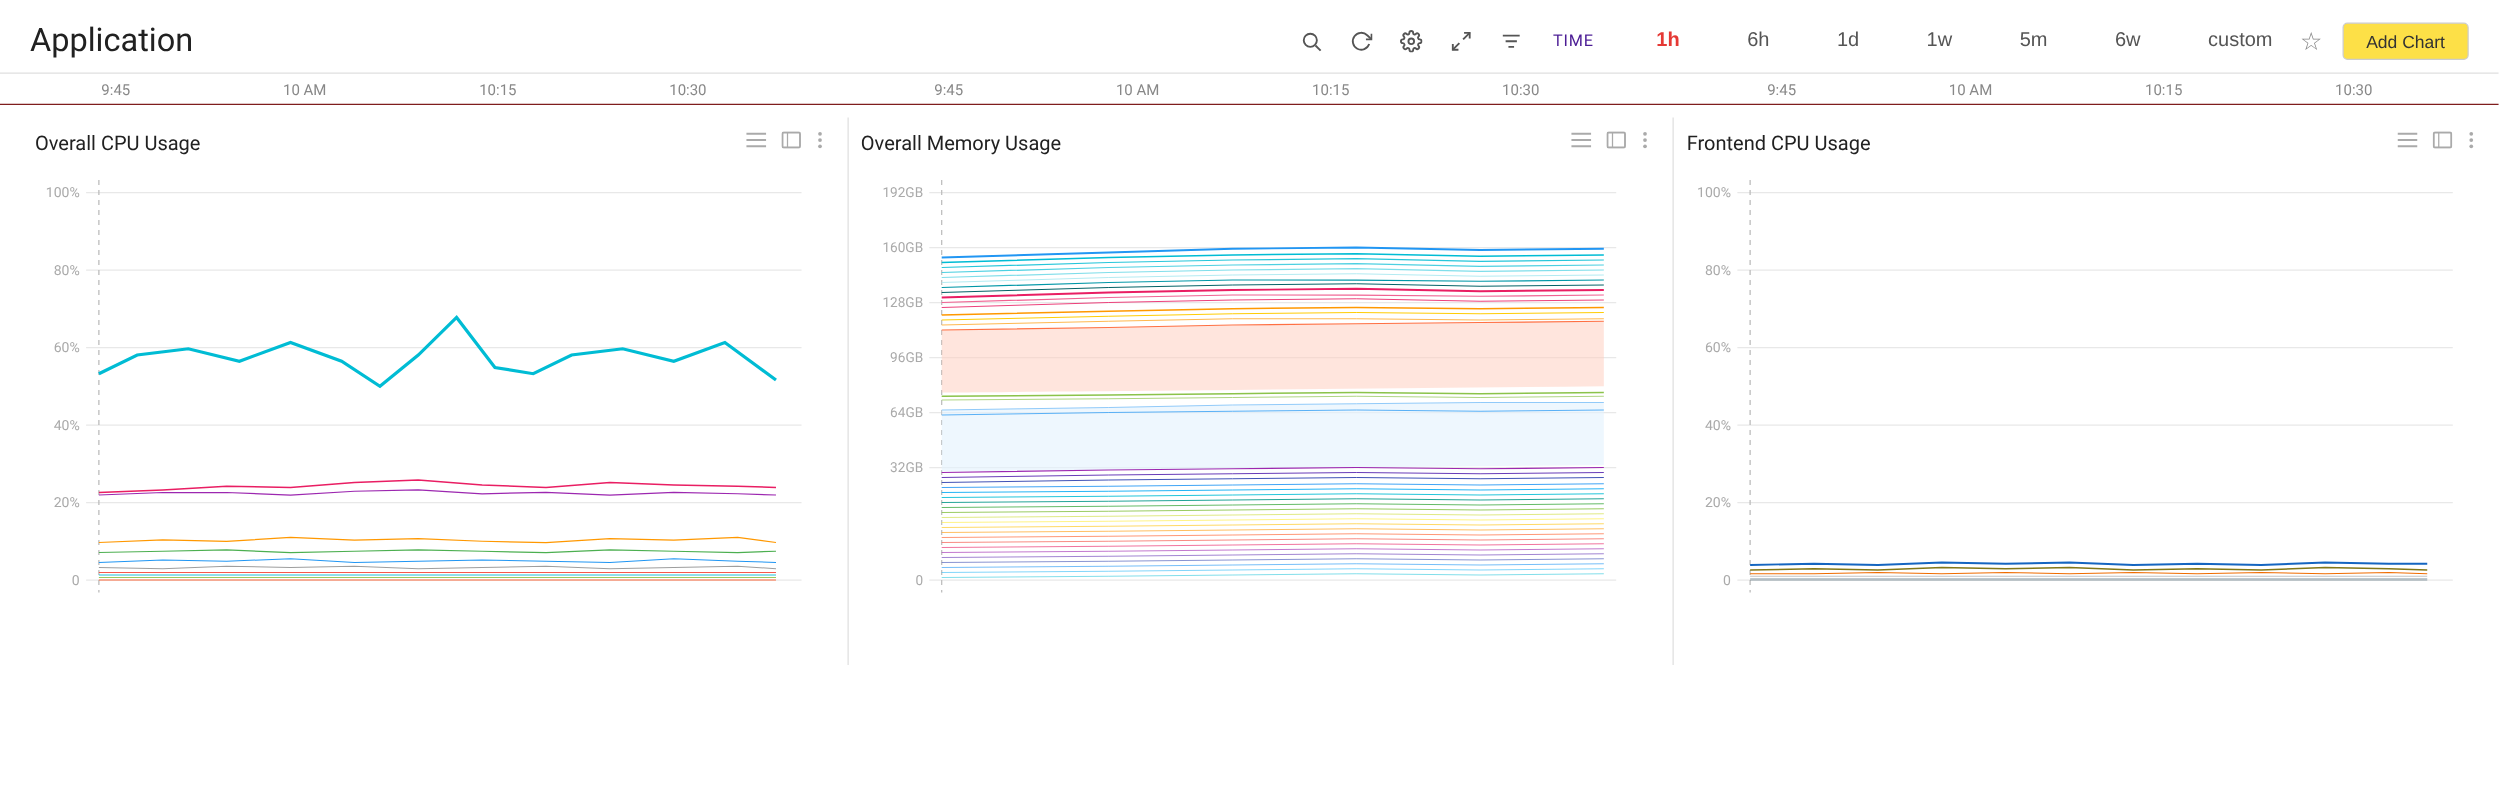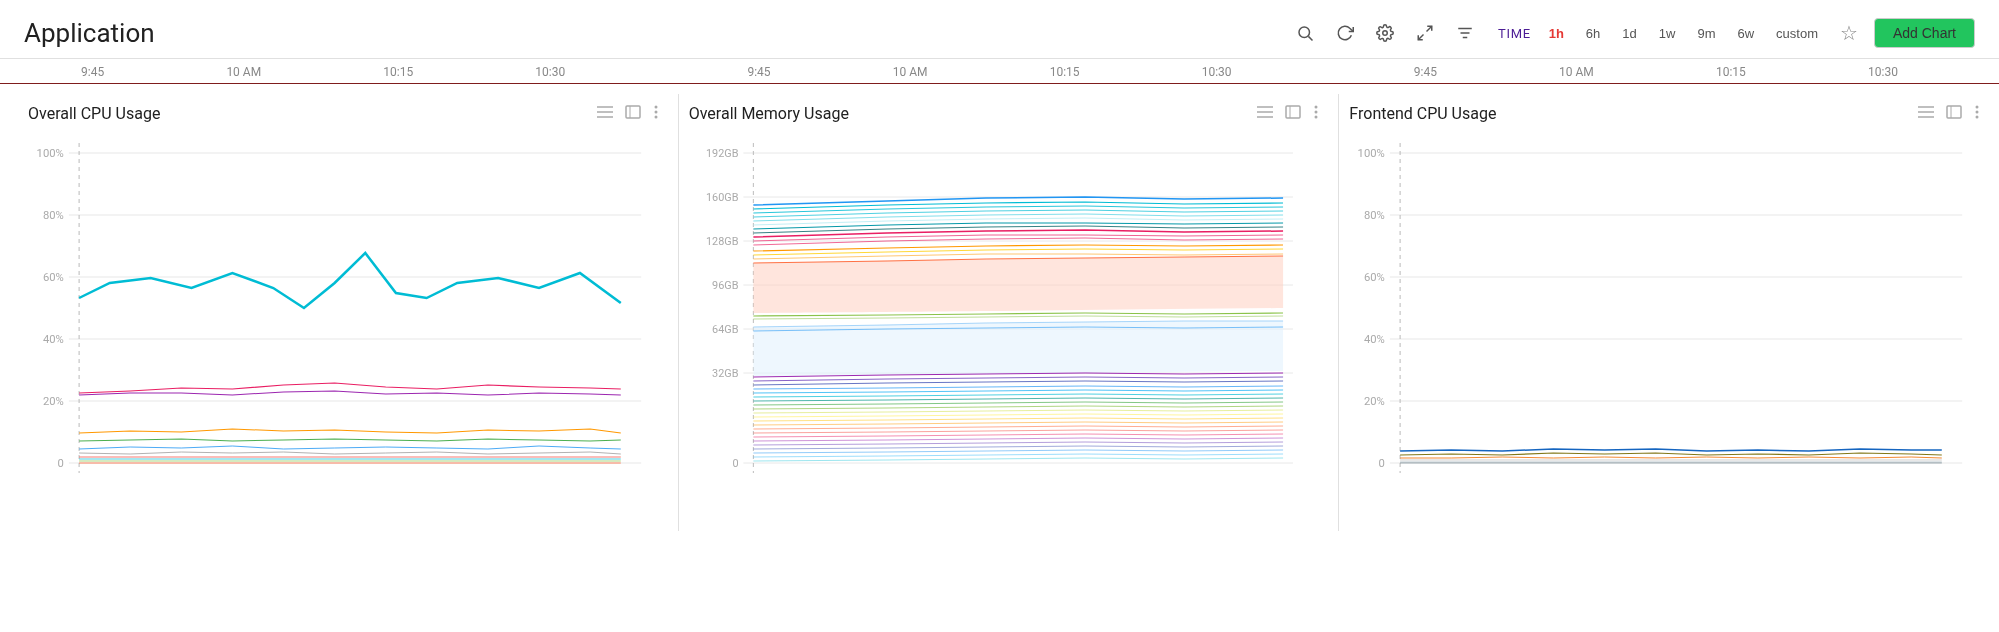--- a/index.html
+++ b/index.html
@@ -42,43 +42,44 @@
       justify-content: center;
     }
     .time-label {
       font-size: 13px;
       color: #4c1d95;
       margin-left: 8px;
       margin-right: 2px;
       letter-spacing: 0.05em;
     }
     .time-option {
-      font-size: 13px;
+      font-size: 16px;
       color: #555;
       padding: 2px 6px;
       cursor: pointer;
       border-radius: 3px;
       background: none;
       border: none;
+      margin-left: 32px;
     }
     .time-option.active {
       color: #e53935;
       font-weight: 600;
     }
     .star-btn {
       background: none;
       border: none;
       cursor: pointer;
       font-size: 20px;
       color: #888;
       padding: 2px 6px;
     }
     .add-chart-btn {
       border: 1px solid #ccc;
-      background: #22c55e;
+      background: #fde047;
       border-radius: 4px;
       padding: 6px 18px;
       font-size: 14px;
       font-weight: 500;
       cursor: pointer;
       color: #333;
     }
 
     
     .time-axis-row {
@@ -202,21 +203,21 @@
           <line x1="6" y1="12" x2="18" y2="12"></line>
           <line x1="9" y1="18" x2="15" y2="18"></line>
         </svg>
     </button>
 
     <span class="time-label">TIME</span>
     <button class="time-option active">1h</button>
     <button class="time-option">6h</button>
     <button class="time-option">1d</button>
     <button class="time-option">1w</button>
-    <button class="time-option">9m</button>
+    <button class="time-option">5m</button>
     <button class="time-option">6w</button>
     <button class="time-option">custom</button>
 
     <button class="star-btn">☆</button>
     <button class="add-chart-btn">Add Chart</button>
   </div>
 </div>
 
 <div class="time-axis-row">
   <div class="time-axis-panel">

